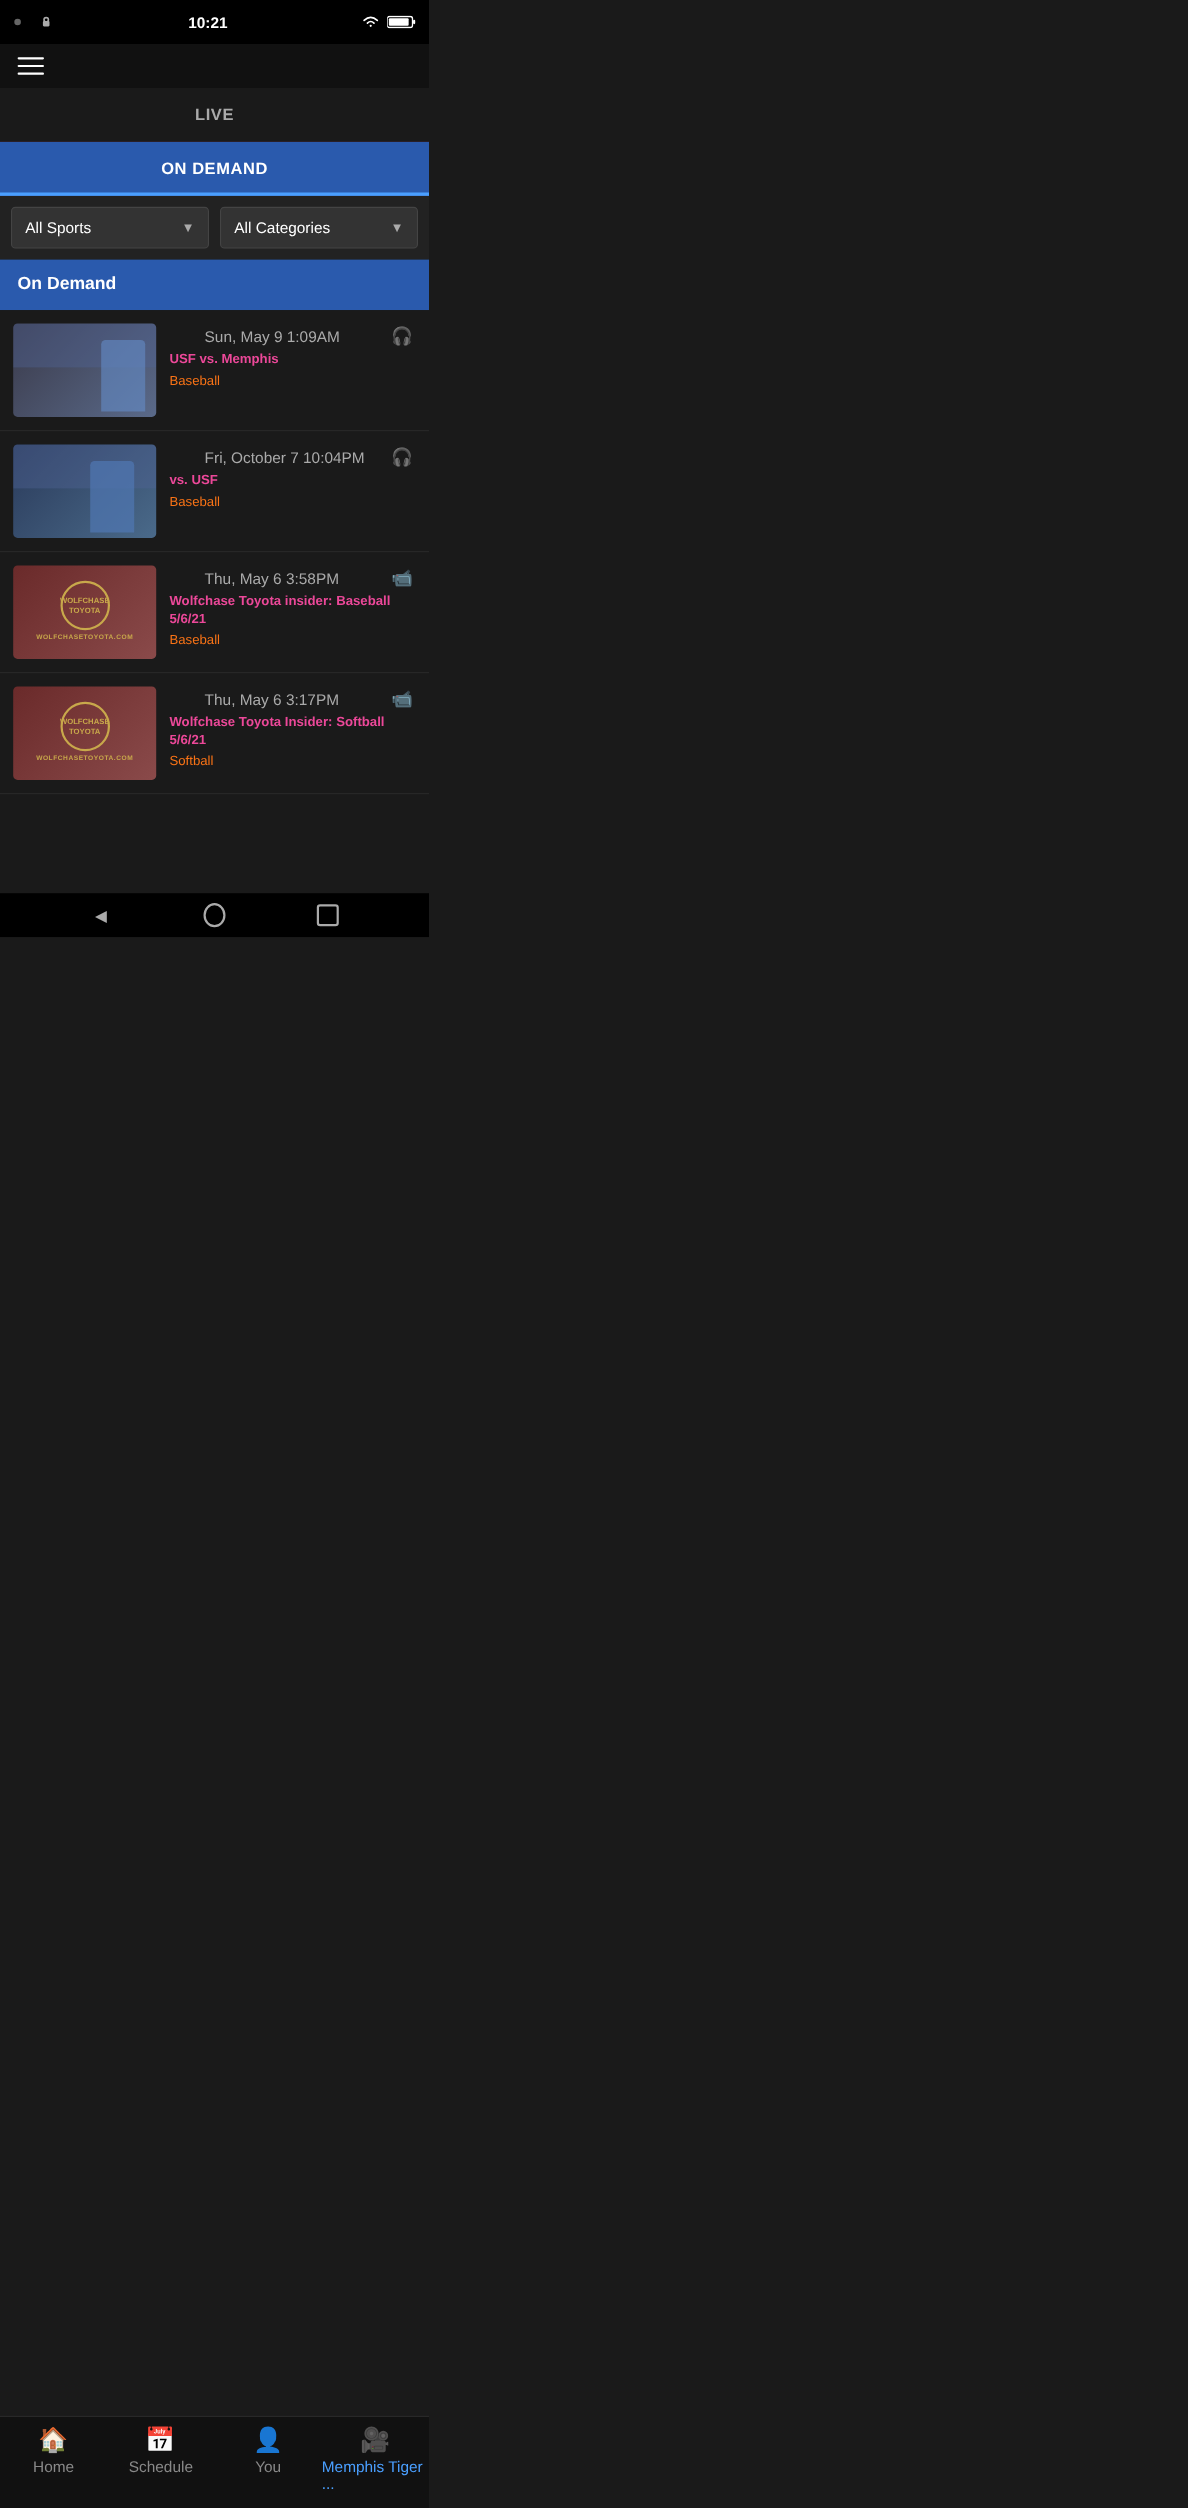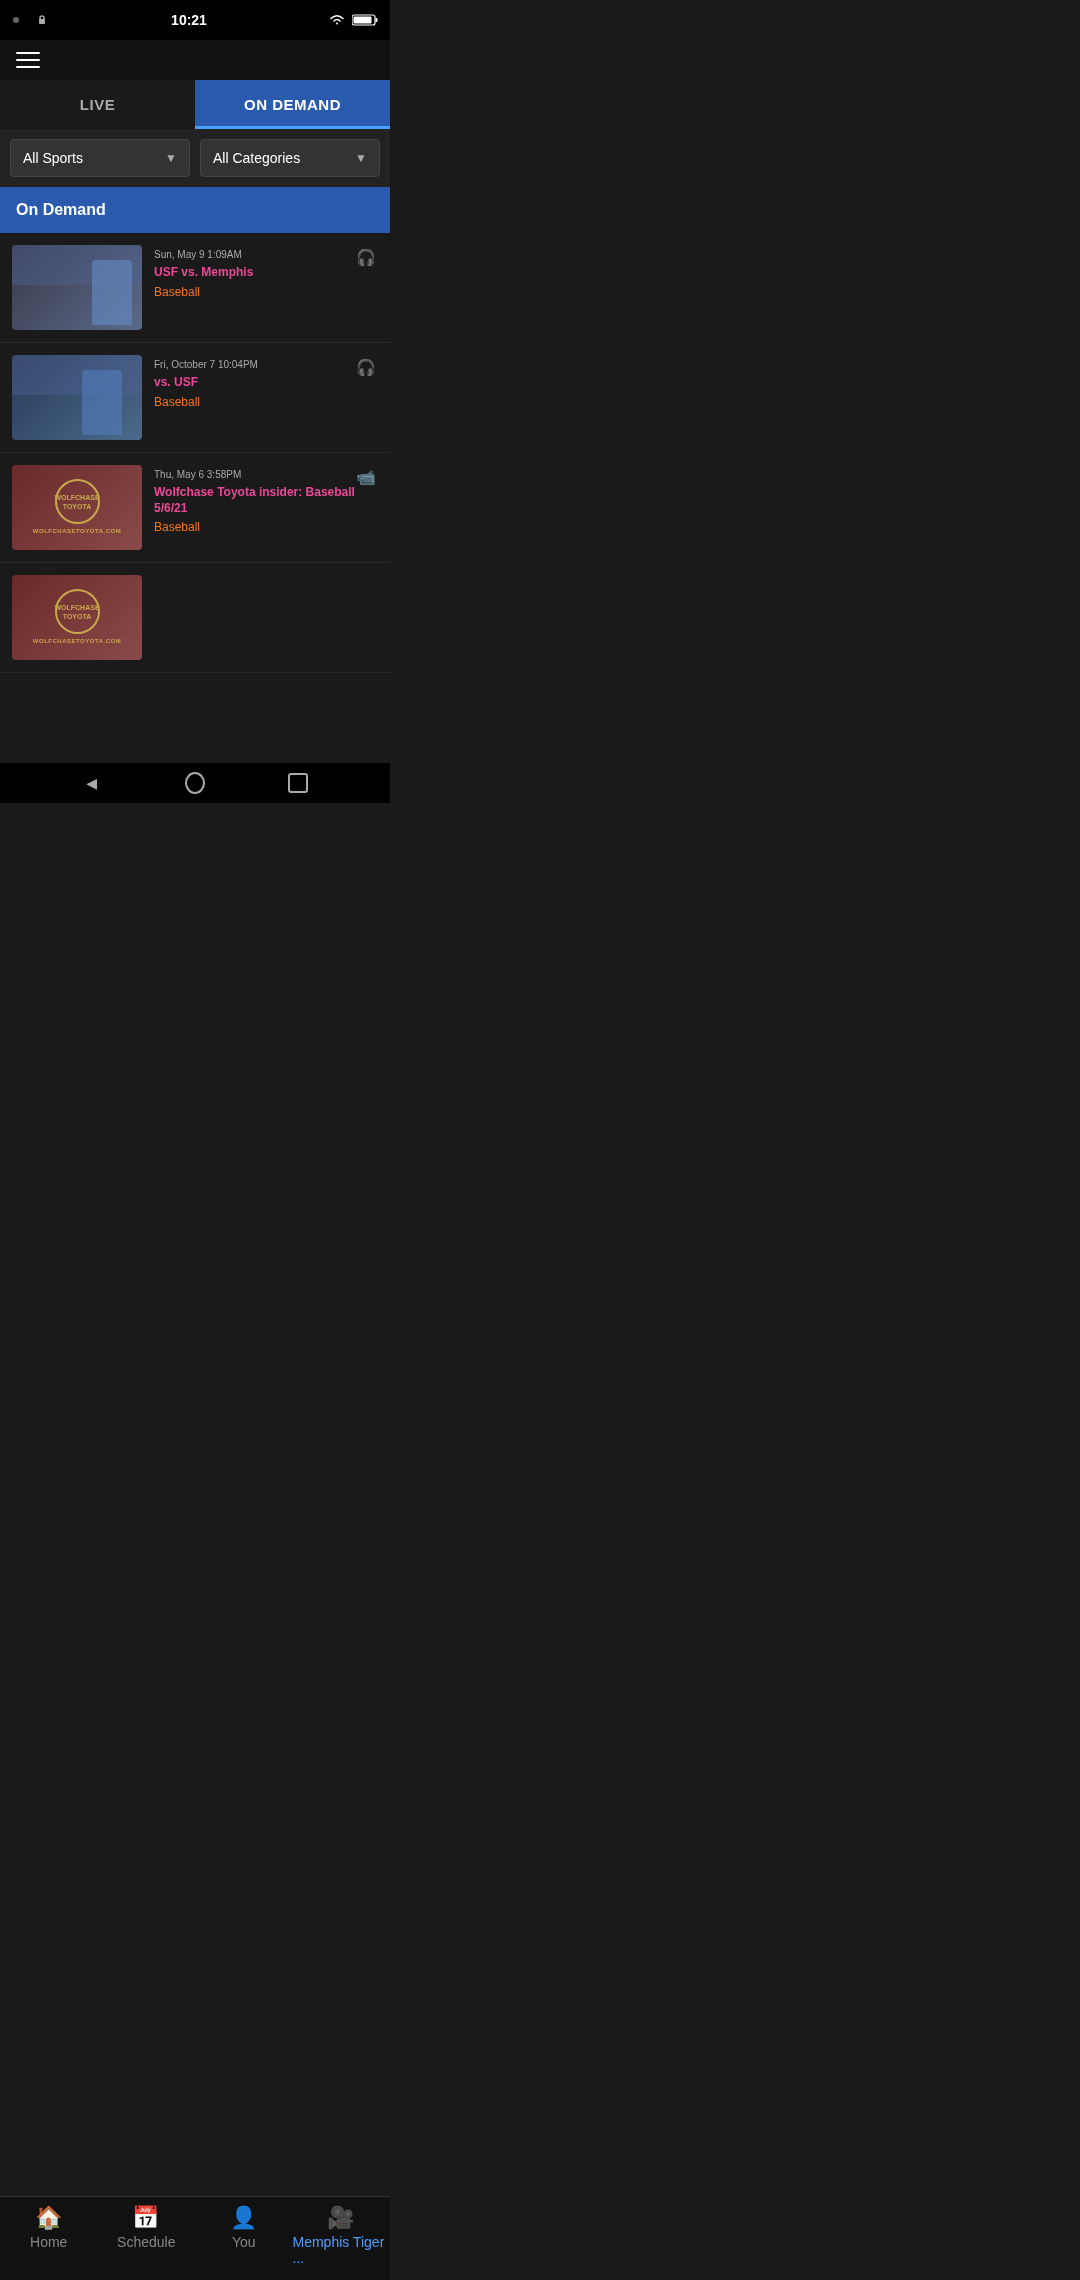--- a/index.html
+++ b/index.html
@@ -49,20 +49,21 @@
       width: 24px;
       height: 2px;
       background: #fff;
       border-radius: 2px;
     }
 
     
     .tabs {
       display: flex;
       background: #b91c1c;
+      flex-direction: column;
     }
     .tab {
       flex: 1;
       text-align: center;
       padding: 16px 0;
       font-size: 15px;
       font-weight: bold;
       cursor: pointer;
       letter-spacing: 0.5px;
       color: #aaa;
@@ -187,23 +188,24 @@
 
     .card-info {
       flex: 1;
       display: flex;
       flex-direction: column;
       justify-content: flex-start;
       padding-top: 4px;
       position: relative;
     }
     .card-meta {
-      font-size: 10px;
+      font-size: 14px;
       color: #aaa;
       margin-bottom: 5px;
+      margin-left: 32px;
     }
     .card-title {
       font-size: 12px;
       font-weight: bold;
       color: #ec4899;
       margin-bottom: 4px;
       line-height: 1.3;
     }
     .card-sport {
       font-size: 12px;
@@ -419,20 +421,26 @@
     </div>
   </div>
 
   <div class="card">
     <div class="card-thumb wolfchase-bg">
       <div class="wolfchase-logo">
         <div class="circle">WOLFCHASE<br>TOYOTA</div>
         <div class="bottom-text">WOLFCHASETOYOTA.COM</div>
       </div>
     </div>
+    <div class="card-info">
+      <div class="card-icon icon-video"></div>
+      <div class="card-meta">Thu, May 6 3:17PM</div>
+      <div class="card-title">Wolfchase Toyota Insider: Softball 5/6/21</div>
+      <div class="card-sport">Softball</div>
+    </div>
   </div>
 
 </div>
 
 <div style="height: 90px;"></div>
 
 <div class="bottom-nav">
   <div class="nav-item">
     <div class="nav-icon">🏠</div>
     <div class="nav-label">Home</div>

